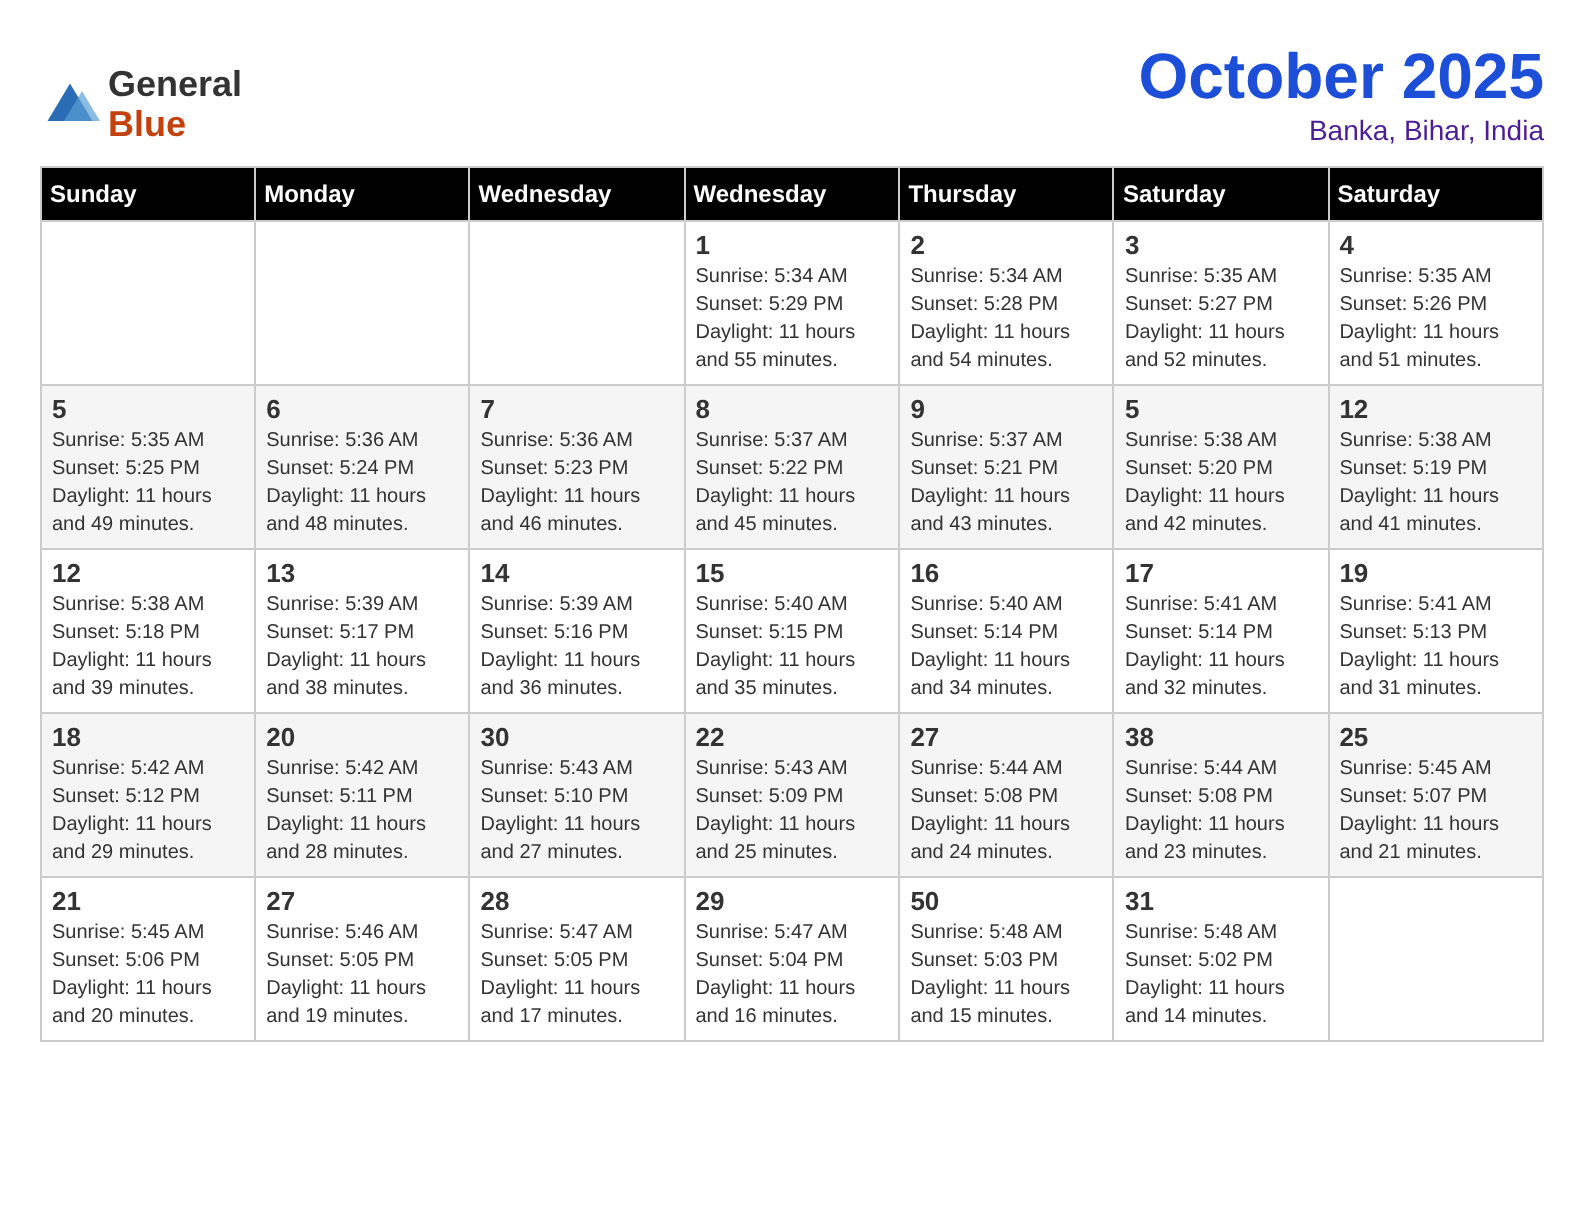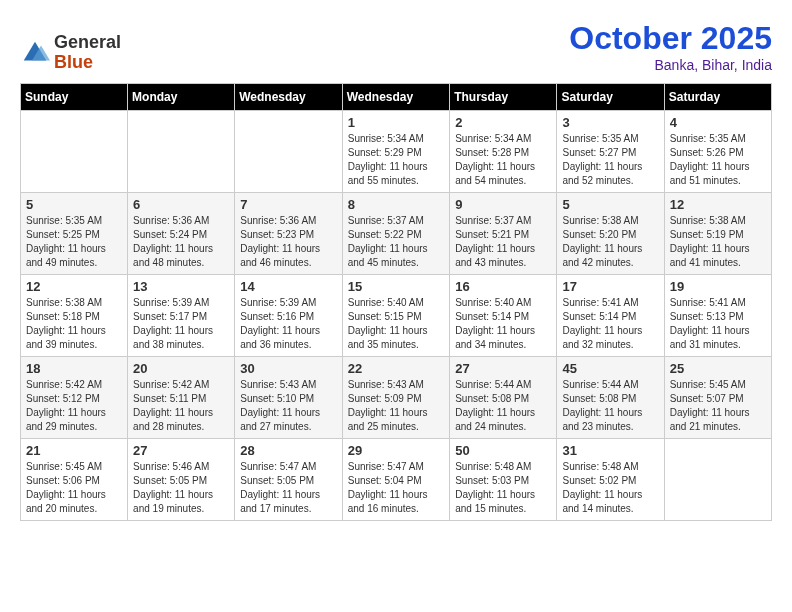--- a/index.html
+++ b/index.html
@@ -267,21 +267,21 @@
 Sunset: 5:09 PM
 Daylight: 11 hours and 25 minutes.</div>
         </td>
         <td>
           <div class="day-number">27</div>
           <div class="day-info" style="white-space: pre-line;">Sunrise: 5:44 AM
 Sunset: 5:08 PM
 Daylight: 11 hours and 24 minutes.</div>
         </td>
         <td>
-          <div class="day-number">45</div>
+          <div class="day-number">38</div>
           <div class="day-info" style="white-space: pre-line;">Sunrise: 5:44 AM
 Sunset: 5:08 PM
 Daylight: 11 hours and 23 minutes.</div>
         </td>
         <td>
           <div class="day-number">25</div>
           <div class="day-info" style="white-space: pre-line;">Sunrise: 5:45 AM
 Sunset: 5:07 PM
 Daylight: 11 hours and 21 minutes.</div>
         </td>

